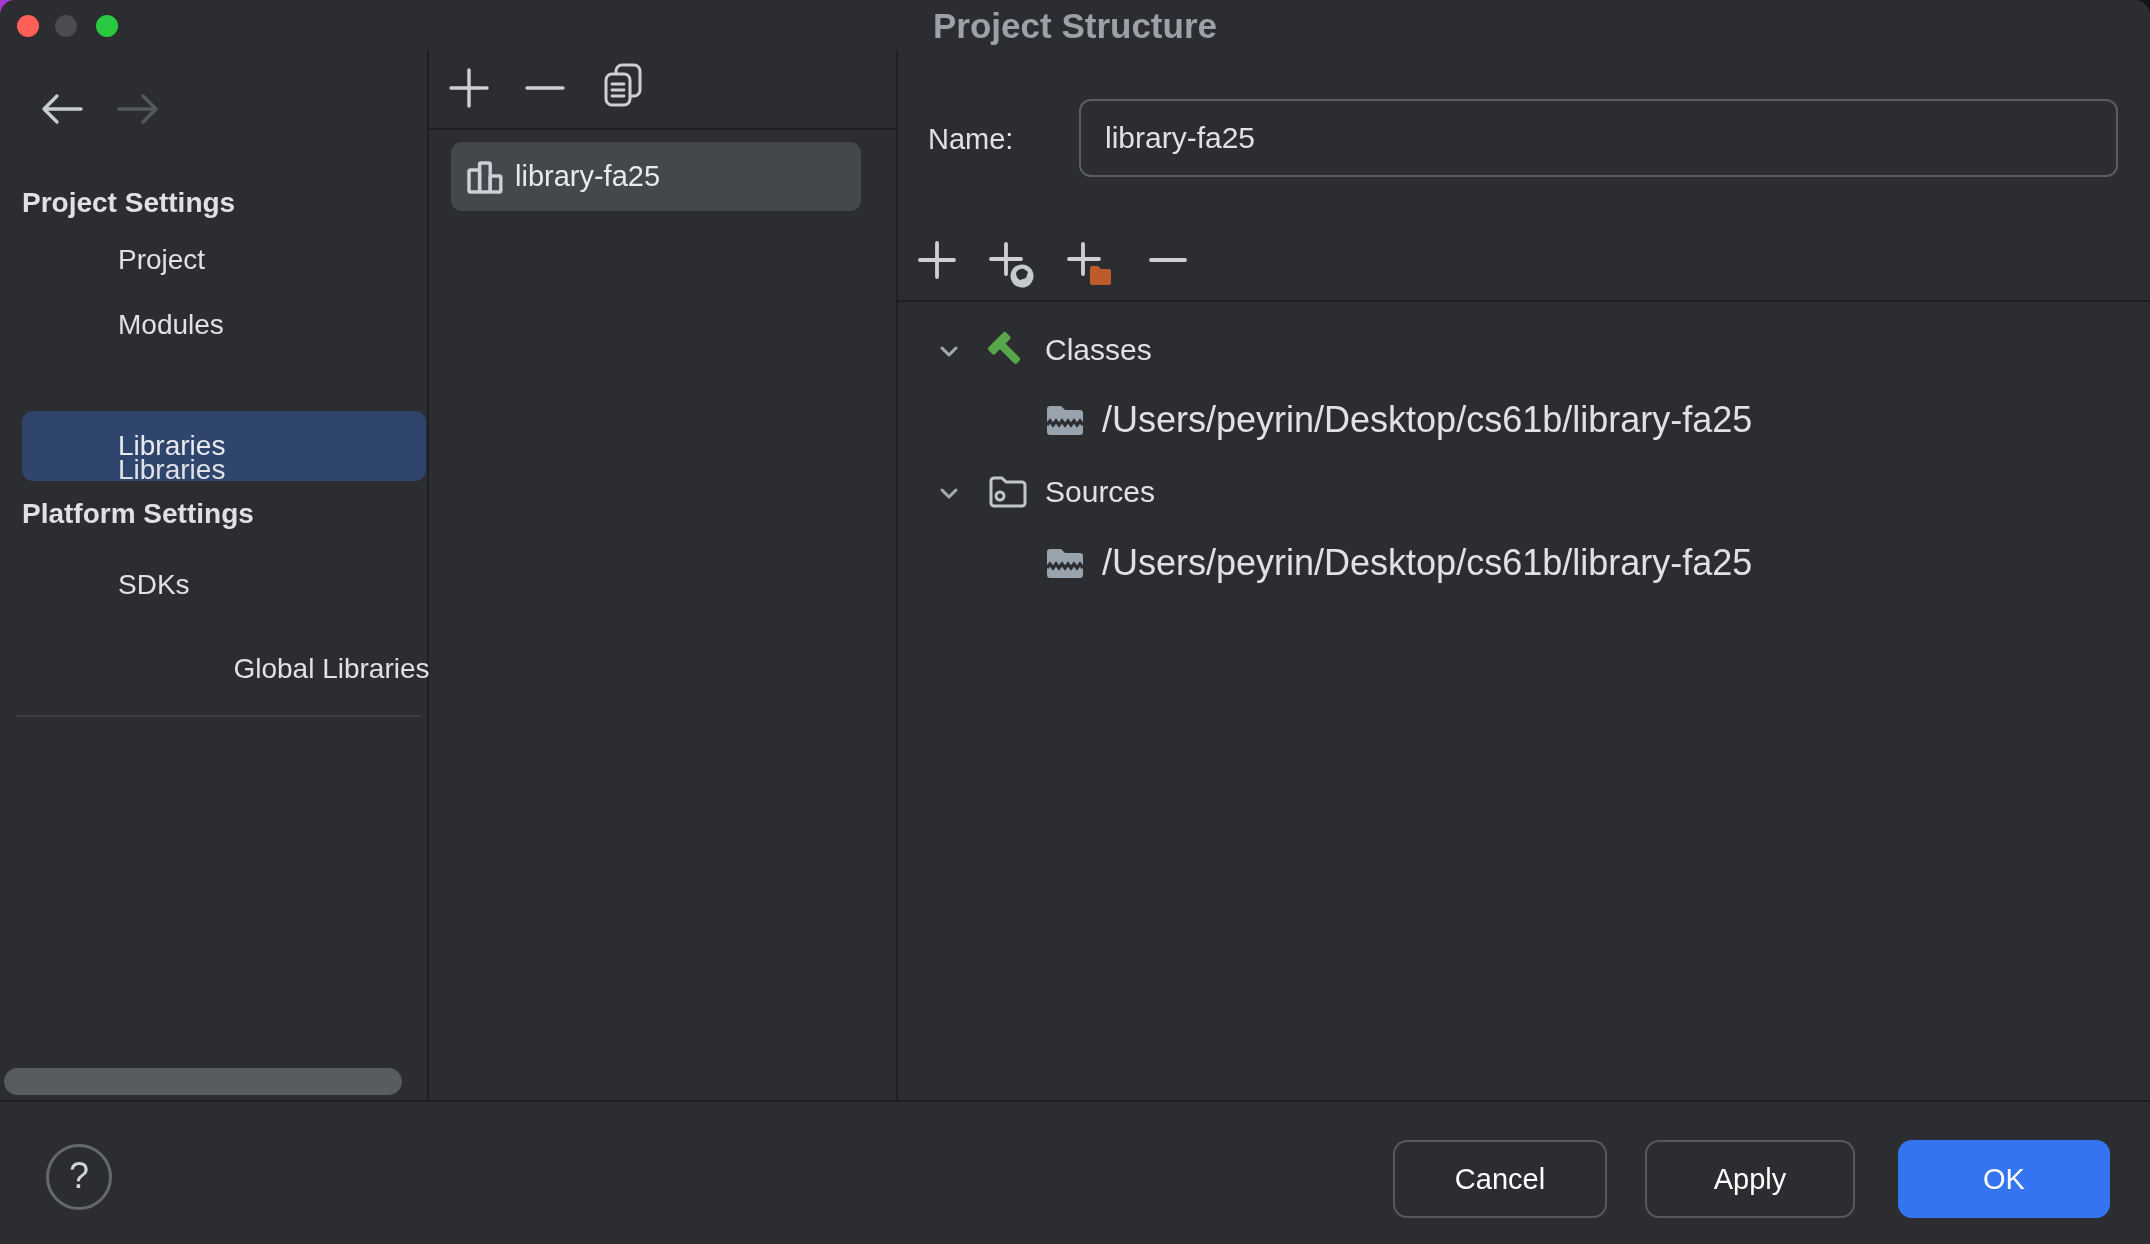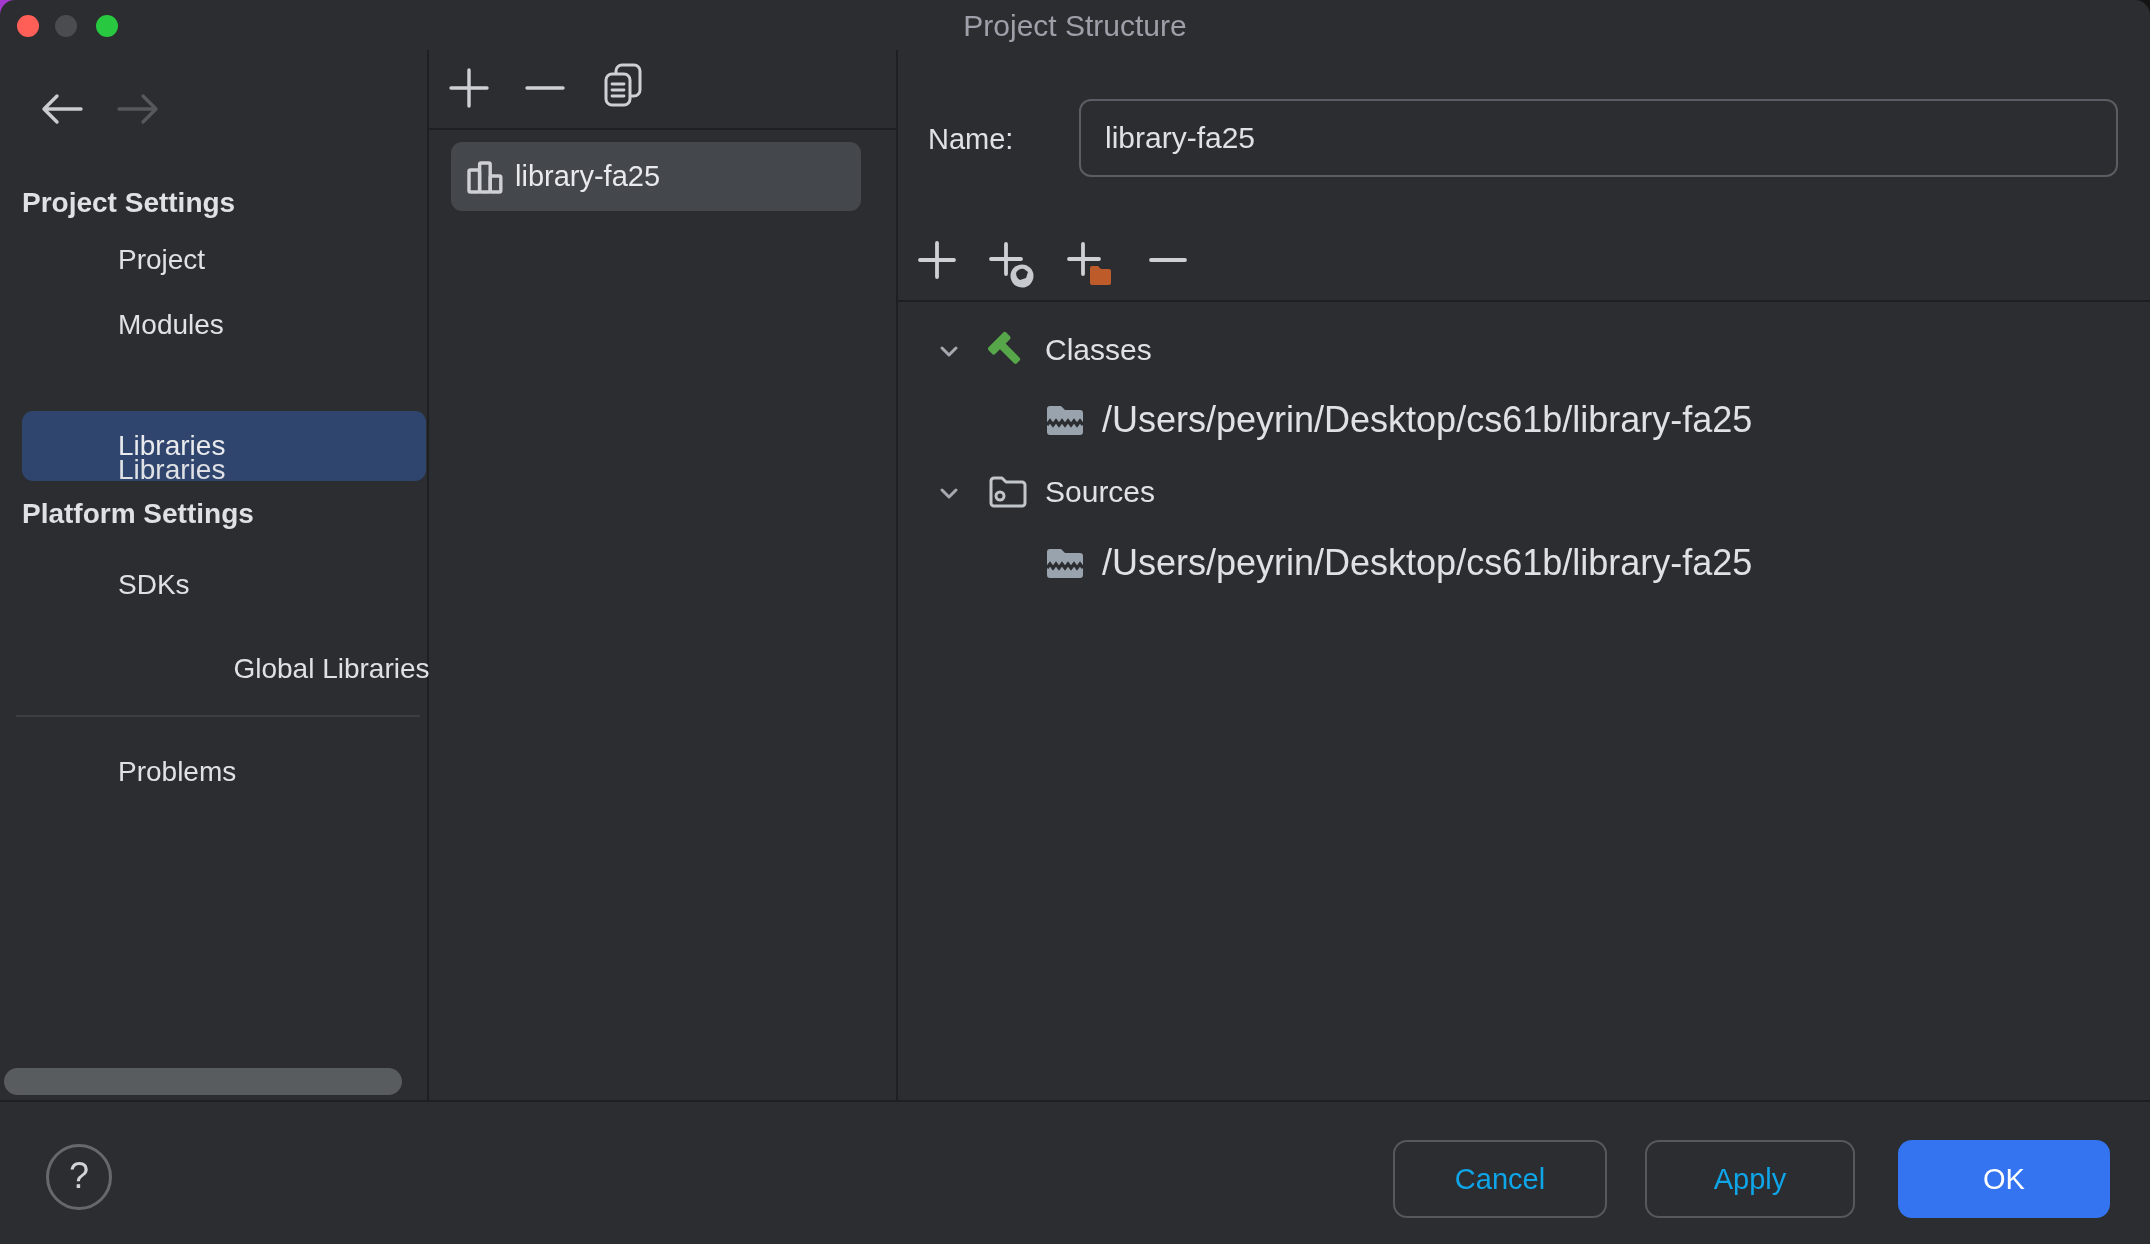--- a/index.html
+++ b/index.html
@@ -9,21 +9,21 @@
   .window{position:absolute;left:0;top:0;width:2150px;height:1244px;background:#2b2d30;
           border-radius:15px 15px 0 0;z-index:1;overflow:hidden;color:#dfe1e5;}
 
   
   .titlebar{position:absolute;left:0;top:0;width:100%;height:50px;}
   .tl{position:absolute;top:15px;width:22px;height:22px;border-radius:50%;}
   .tl.red{left:17px;background:#ff5f57;}
   .tl.gray{left:55px;background:#4a4c4f;}
   .tl.green{left:96px;background:#28c840;}
   .win-title{position:absolute;left:0;top:0;width:100%;height:50px;line-height:52px;text-align:center;
-             font-size:30px;font-weight:400;color:#9da0a8;}
+             font-size:35px;font-weight:700;color:#9da0a8;}
 
   
   .vdiv{position:absolute;top:50px;width:2px;height:1051px;background:#1e1f22;}
   .hdiv{position:absolute;height:2px;background:#1e1f22;}
 
   
   .sidebar{position:absolute;left:0;top:50px;width:410px;height:1051px;}
   .nav-btn{position:absolute;top:38px;width:52px;height:42px;cursor:pointer;}
   .side-row{position:absolute;left:0;width:427px;height:66px;line-height:66px;font-size:28px;white-space:nowrap;}
   .side-header{padding-left:22px;font-weight:700;}
@@ -52,21 +52,21 @@
   .tree-row .node-lbl{position:absolute;left:147px;top:0;height:68px;line-height:68px;font-size:30px;white-space:nowrap;}
   .tree-row .path-ico{position:absolute;left:147px;top:16px;}
   .tree-row .path-lbl{position:absolute;left:204px;top:0;height:68px;line-height:68px;font-size:36px;white-space:nowrap;}
 
   
   .footer{position:absolute;left:0;top:1102px;width:2150px;height:142px;}
   .help-btn{position:absolute;left:46px;top:42px;width:66px;height:66px;border-radius:50%;
             border:3px solid #65686c;box-sizing:border-box;color:#d0d3d7;font-size:36px;
             text-align:center;line-height:58px;cursor:pointer;}
   .btn{position:absolute;top:38px;height:78px;border-radius:14px;box-sizing:border-box;
-       font-size:29px;text-align:center;line-height:74px;cursor:pointer;color:#0ea5e9;}
+       font-size:29px;text-align:center;line-height:74px;cursor:pointer;color:#ffffff;}
   .btn.outline{border:2px solid #56585e;background:transparent;}
   .btn.primary{background:#3574f0;color:#ffffff;line-height:78px;}
   .btn-cancel{left:1393px;width:214px;}
   .btn-apply{left:1645px;width:210px;}
   .btn-ok{left:1898px;width:212px;}
 </style>
 </head>
 <body>
 
 <div id="stage">
@@ -104,21 +104,20 @@
 
       <div class="side-row side-header" style="top:120px;">Project Settings</div>
       <div class="side-row side-item" style="top:177px;">Project</div>
       <div class="side-row side-item" style="top:242px;">Modules</div>
       <div class="pill-selected">Libraries</div>
       <div class="side-row side-item" style="top:387px;">Libraries</div>
       <div class="side-row side-header" style="top:431px;">Platform Settings</div>
       <div class="side-row side-item" style="top:502px;">SDKs</div>
       <div class="side-row side-item" style="top:586px;text-align:center;">Global Libraries</div>
       <div class="side-sep" style="top:665px;"></div>
-      <div class="side-row side-item" style="top:689px;">Problems</div>
       <div class="hscrollbar"></div>
     </div>
 
     <div class="midpanel">
       <div class="tool-btn" style="left:16px;top:14px;">
         <span>
           <svg width="48" height="48" viewBox="0 0 48 48">
               <path d="M24 6 V42 M6 24 H42" stroke="#ced0d6" stroke-width="3.4" stroke-linecap="round" fill="none"></path>
             </svg>
         </span>

